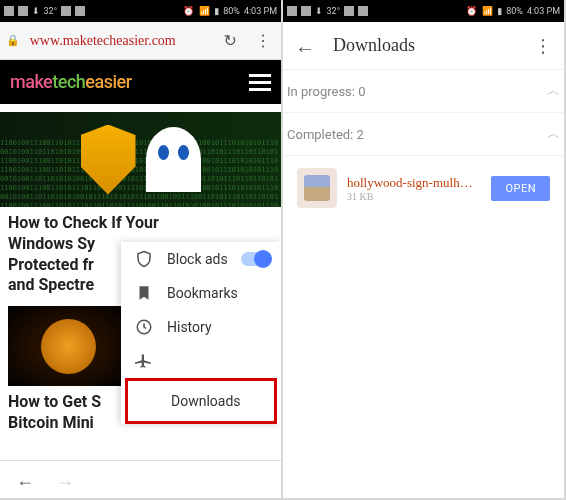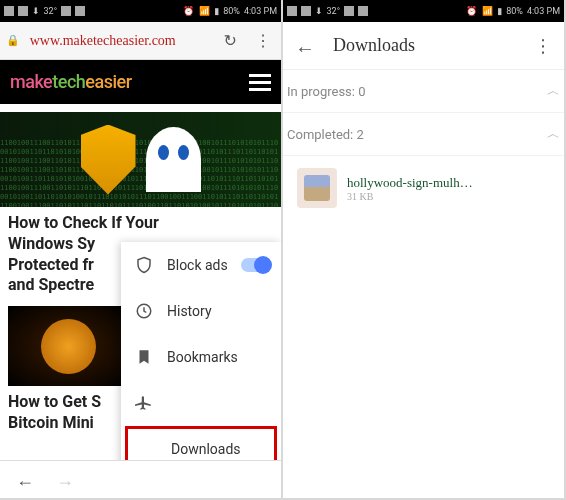--- a/index.html
+++ b/index.html
@@ -26,40 +26,40 @@
 .shield { width: 55px; height: 70px; background: linear-gradient(#f5b000, #d89000); clip-path: polygon(50% 0, 100% 15%, 100% 60%, 50% 100%, 0 60%, 0 15%); }
 .ghost { width: 55px; height: 65px; background: #fff; border-radius: 50% 50% 0 0; position: relative; }
 .ghost::before, .ghost::after { content: ""; position: absolute; width: 11px; height: 15px; background: #1a5ab8; border-radius: 50%; top: 18px; }
 .ghost::before { left: 12px; } .ghost::after { right: 12px; }
 .binary { position: absolute; inset: 0; opacity: 0.65; font-size: 7px; color: #3a8a3a; font-family: monospace; overflow: hidden; line-height: 9px; margin-top: 27px; }
 .headline { font-size: 16px; font-weight: 700; color: #222; padding: 6px 8px 10px; line-height: 1.3; }
 .article-img2 { width: 120px; height: 80px; background: radial-gradient(#3a1a00, #000); margin-left: 8px; display: flex; align-items: center; justify-content: center; }
 .coin { width: 55px; height: 55px; border-radius: 50%; background: radial-gradient(#f0a020, #b06000); }
 
 .menu-overlay { position: absolute; right: 0; top: 0; width: 160px; background: #fff; box-shadow: -2px 0 8px rgba(0,0,0,0.18); z-index: 5; }
-.menu-item { display: flex; align-items: center; gap: 14px; padding: 14px 14px; font-size: 14px; color: #333; }
+.menu-item { display: flex; align-items: center; gap: 14px; padding: 8px 14px; font-size: 14px; color: #333; }
 .menu-item svg, .menu-item .micon { width: 18px; height: 18px; flex-shrink: 0; }
 .menu-item.with-toggle { justify-content: flex-start; position: relative; }
 .toggle { position: absolute; right: 10px; width: 30px; height: 14px; background: #b3cfff; border-radius: 8px; }
 .toggle::after { content: ""; position: absolute; right: -1px; top: -2px; width: 18px; height: 18px; background: #4a7bff; border-radius: 50%; }
 .highlighted { border: 3px solid #d40000; margin: 0 4px; padding: 11px; }
 
 .bottomnav { height: 38px; background: #fff; border-top: 1px solid #ddd; display: flex; align-items: center; padding: 0 16px; gap: 22px; }
 .bottomnav .nav-ico { font-size: 18px; color: #555; }
 .bottomnav .nav-ico.disabled { color: #ccc; }
 
 
 .topbar { height: 48px; display: flex; align-items: center; padding: 0 12px; gap: 18px; border-bottom: 1px solid #eee; }
 .topbar .title { font-family: "Comic Sans MS", cursive; font-size: 18px; color: #333; flex: 1; }
 .section { padding: 12px 4px; display: flex; align-items: center; justify-content: space-between; font-family: "Comic Sans MS", cursive; font-size: 13px; color: #888; border-bottom: 1px solid #f1f1f1; gap: 48px; }
 .dlitem { display: flex; align-items: center; padding: 12px 14px; gap: 10px; }
 .thumb { width: 40px; height: 40px; background: #f0e4dc; border-radius: 4px; display: flex; align-items: center; justify-content: center; }
 .thumb-inner { width: 26px; height: 26px; background: linear-gradient(#9aaed8 45%, #c4a880 45%); border-radius: 3px; }
 .dlinfo { flex: 1; min-width: 0; }
-.dlname { font-family: "Comic Sans MS", cursive; font-size: 13px; color: #14532d; white-space: nowrap; overflow: hidden; text-overflow: ellipsis; }
+.dlname { font-family: "Comic Sans MS", cursive; font-size: 13px; color: #c2410c; white-space: nowrap; overflow: hidden; text-overflow: ellipsis; }
 .dlsize { font-size: 10px; color: #aaa; font-family: "Comic Sans MS", cursive; }
 .openbtn { background: #6a8fff; color: #fff; font-size: 11px; padding: 6px 14px; border: none; border-radius: 2px; letter-spacing: 0.5px; }
 </style>
 </head>
 <body>
 
 <div class="phone">
   <div class="statusbar">
     <div class="left">
       <span class="icon-box"></span>
@@ -111,31 +111,31 @@
 
     <div class="menu-overlay" style="top:138px;">
       <div class="menu-item with-toggle">
         <svg class="micon" viewBox="0 0 24 24" fill="none" stroke="#555" stroke-width="2">
             <path d="M12 2l8 3v6c0 5-3.5 9-8 11-4.5-2-8-6-8-11V5l8-3z"></path>
           </svg>
         <span>Block ads</span>
         <div class="toggle"></div>
       </div>
       <div class="menu-item">
+        <svg class="micon" viewBox="0 0 24 24" fill="#555">
+            <path d="M6 3h12v18l-6-4-6 4V3z"></path>
+          </svg>
+        <span>Bookmarks</span>
+      </div>
+      <div class="menu-item">
         <svg class="micon" viewBox="0 0 24 24" fill="none" stroke="#555" stroke-width="2">
             <circle cx="12" cy="12" r="9"></circle>
             <path d="M12 7v5l3 2"></path>
           </svg>
         <span>History</span>
-      </div>
-      <div class="menu-item">
-        <svg class="micon" viewBox="0 0 24 24" fill="#555">
-            <path d="M6 3h12v18l-6-4-6 4V3z"></path>
-          </svg>
-        <span>Bookmarks</span>
       </div>
       <div class="menu-item">
         <svg class="micon" viewBox="0 0 24 24" fill="#555">
             <path d="M21 14l-9-3V4.5a1.5 1.5 0 00-3 0V11l-9 3v2l9-2v4l-2 1.5V21l3.5-1 3.5 1v-1.5L12 18v-4l9 2v-2z"></path>
           </svg>
       </div>
       <div class="menu-item highlighted">
         <svg class="micon" viewBox="0 0 24 24" fill="#555">
             <path d="M12 3v10m0 0l-4-4m4 4l4-4M5 19h14"></path>
           </svg>
@@ -186,14 +186,15 @@
   </div>
 
   <div class="dlitem">
     <div class="thumb">
         <div class="thumb-inner"></div>
       </div>
     <div class="dlinfo">
       <div class="dlname">hollywood-sign-mulh…</div>
       <div class="dlsize">31 KB</div>
     </div>
+    <button class="openbtn">OPEN</button>
   </div>
 </div>
 
 </body></html>

